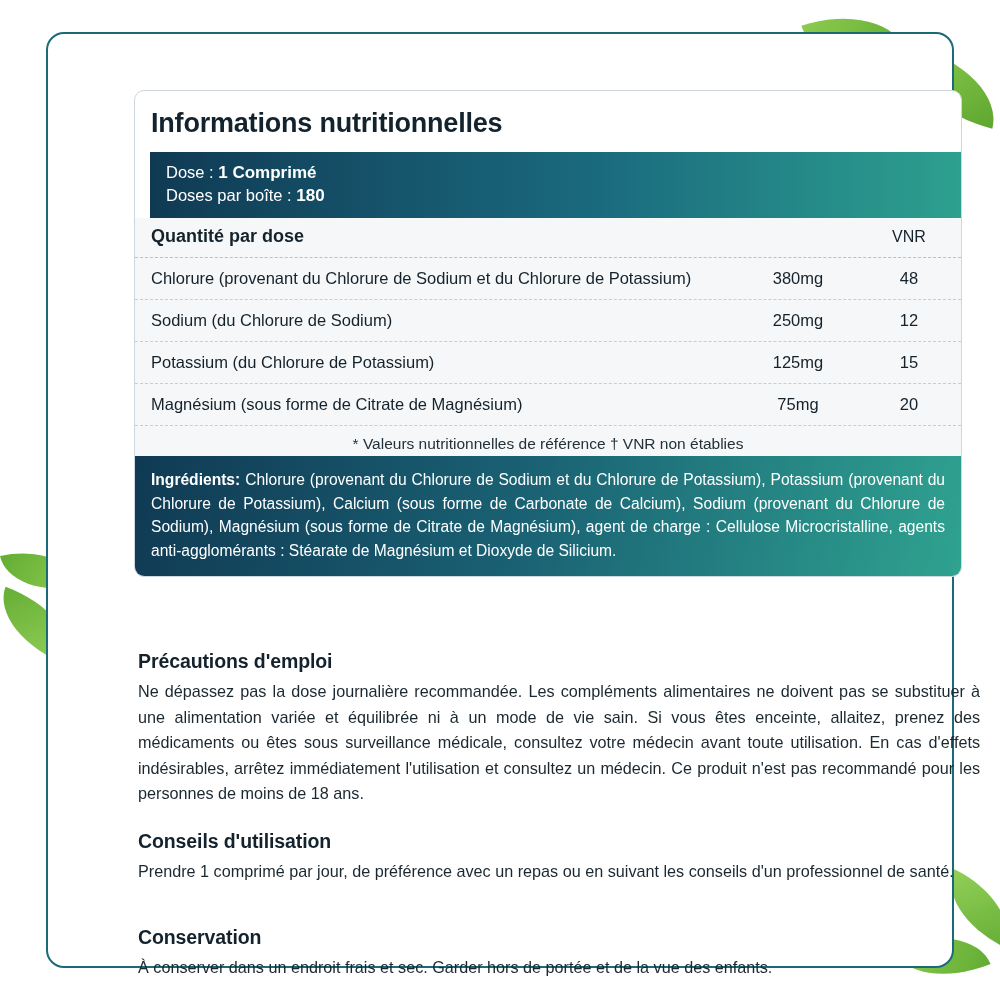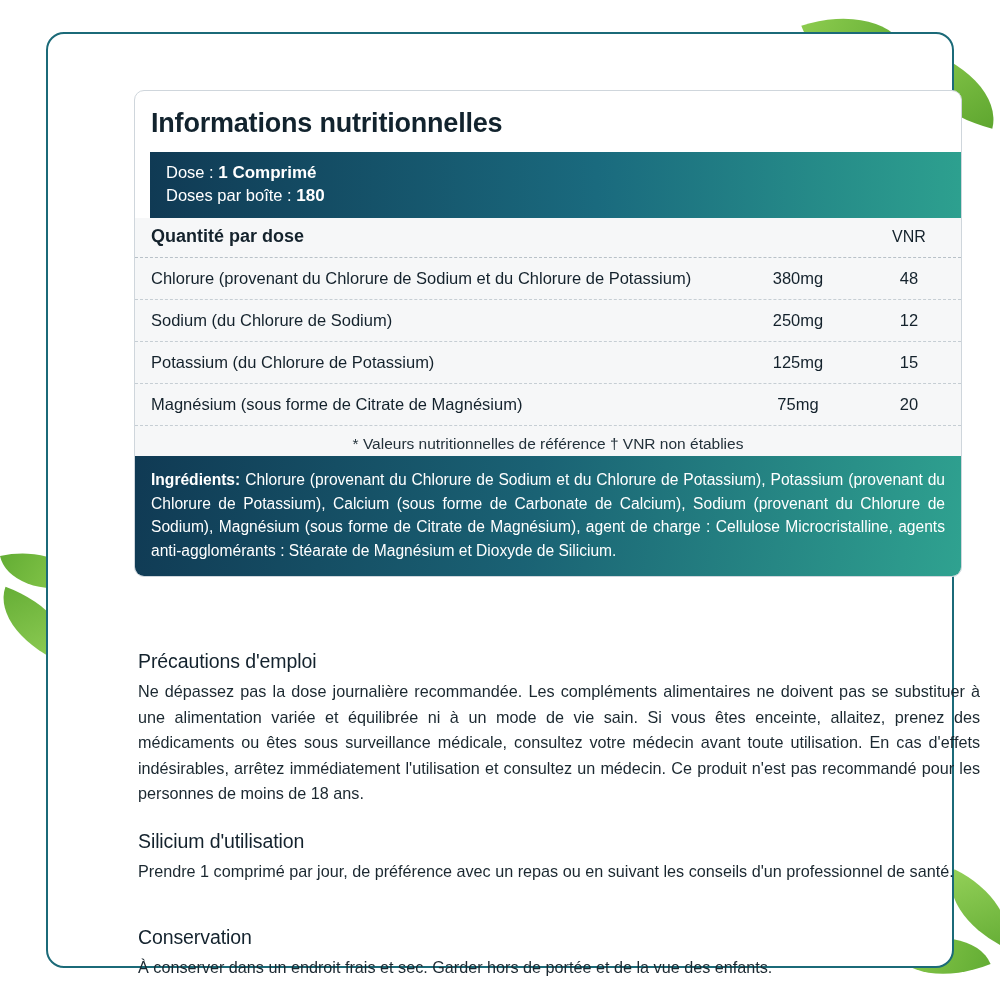--- a/index.html
+++ b/index.html
@@ -162,21 +162,21 @@
     line-height: 23.5px;
     text-align: justify;
   }
   .ingredients b { font-weight: 700; }
 
   
   .section { position: absolute; left: 90px; width: 842px; }
   .section h3 {
     margin: 0 0 6px 0;
     font-size: 19.5px;
-    font-weight: 400;
+    font-weight: 700;
     color: #13222d;
     letter-spacing: -0.1px;
   }
   .section p {
     margin: 0;
     font-size: 16.2px;
     line-height: 25.5px;
     color: #1b2830;
     text-align: justify;
   }
@@ -245,21 +245,21 @@
     <div class="ingredients"><b>Ingrédients:</b><span> Chlorure (provenant du Chlorure de Sodium et du Chlorure de Potassium), Potassium (provenant du Chlorure de Potassium), Calcium (sous forme de Carbonate de Calcium), Sodium (provenant du Chlorure de Sodium), Magnésium (sous forme de Citrate de Magnésium), agent de charge : Cellulose Microcristalline, agents anti-agglomérants : Stéarate de Magnésium et Dioxyde de Silicium.</span></div>
 
   </div>
 
   <div class="section sec-precautions">
     <h3>Précautions d'emploi</h3>
     <p>Ne dépassez pas la dose journalière recommandée. Les compléments alimentaires ne doivent pas se substituer à une alimentation variée et équilibrée ni à un mode de vie sain. Si vous êtes enceinte, allaitez, prenez des médicaments ou êtes sous surveillance médicale, consultez votre médecin avant toute utilisation. En cas d'effets indésirables, arrêtez immédiatement l'utilisation et consultez un médecin. Ce produit n'est pas recommandé pour les personnes de moins de 18 ans.</p>
   </div>
 
   <div class="section sec-conseils">
-    <h3>Silicium d'utilisation</h3>
+    <h3>Conseils d'utilisation</h3>
     <p>Prendre 1 comprimé par jour, de préférence avec un repas ou en suivant les conseils d'un professionnel de santé.</p>
   </div>
 
   <div class="section sec-conservation">
     <h3>Conservation</h3>
     <p>À conserver dans un endroit frais et sec. Garder hors de portée et de la vue des enfants.</p>
   </div>
 
 </div>
 

